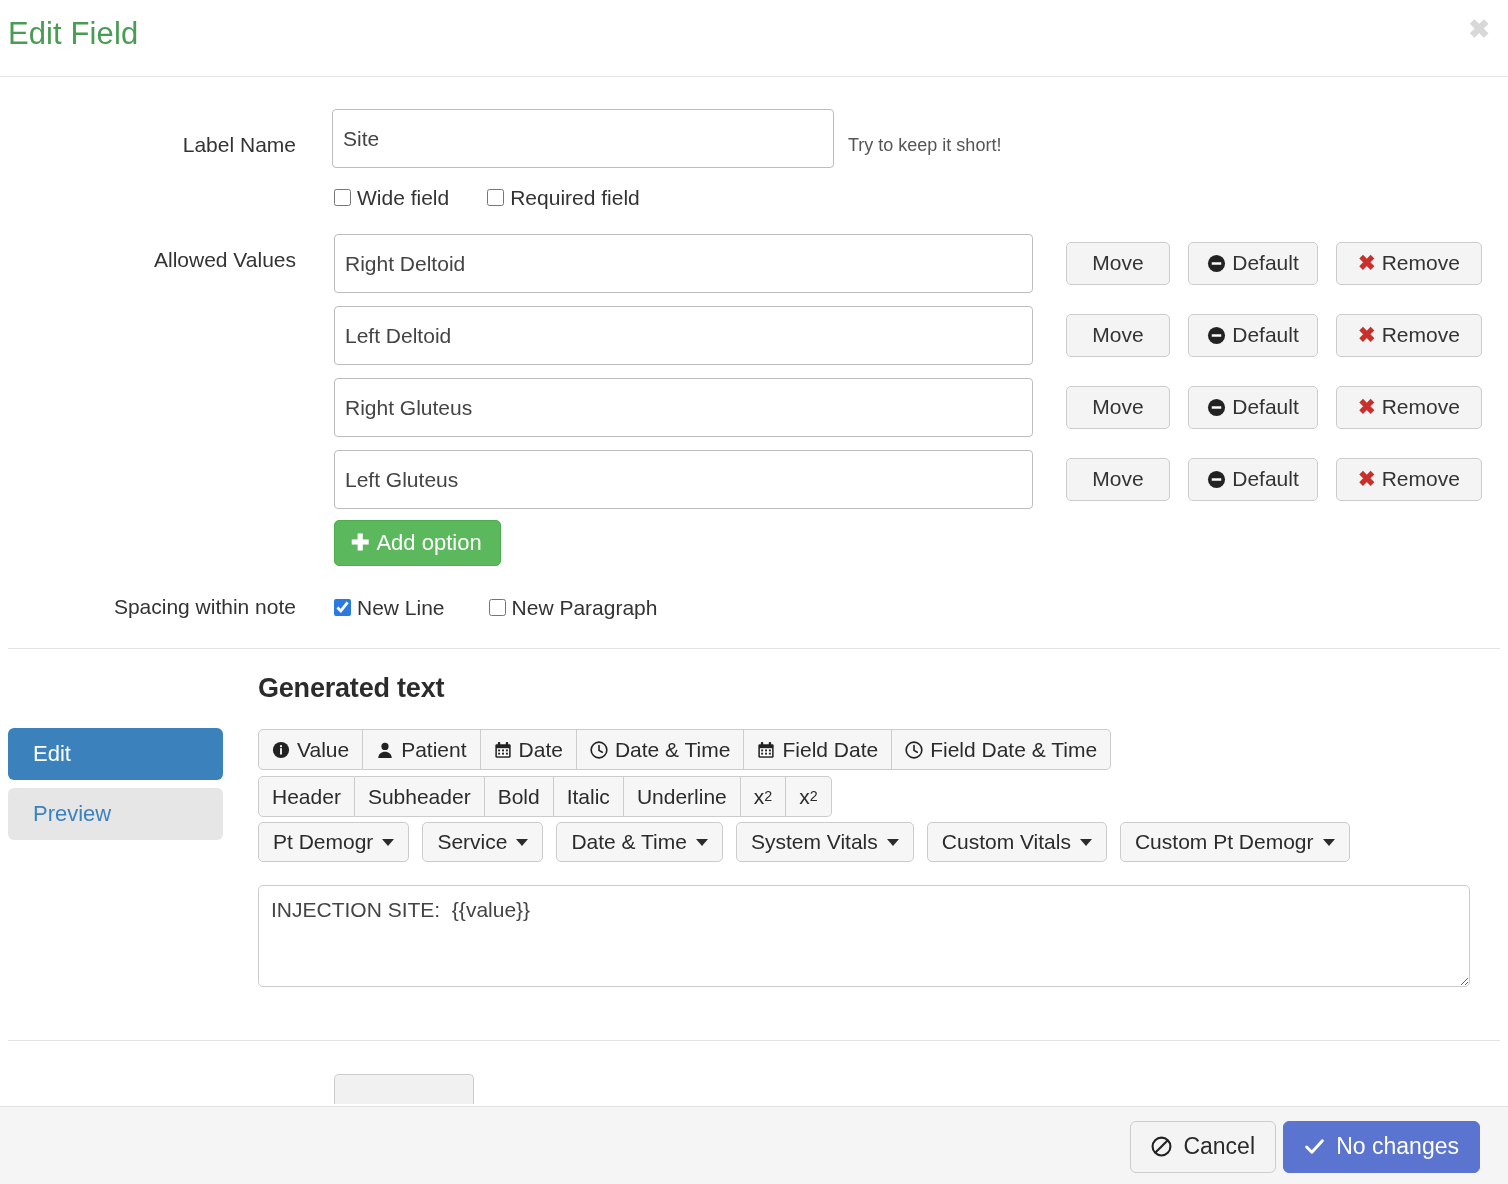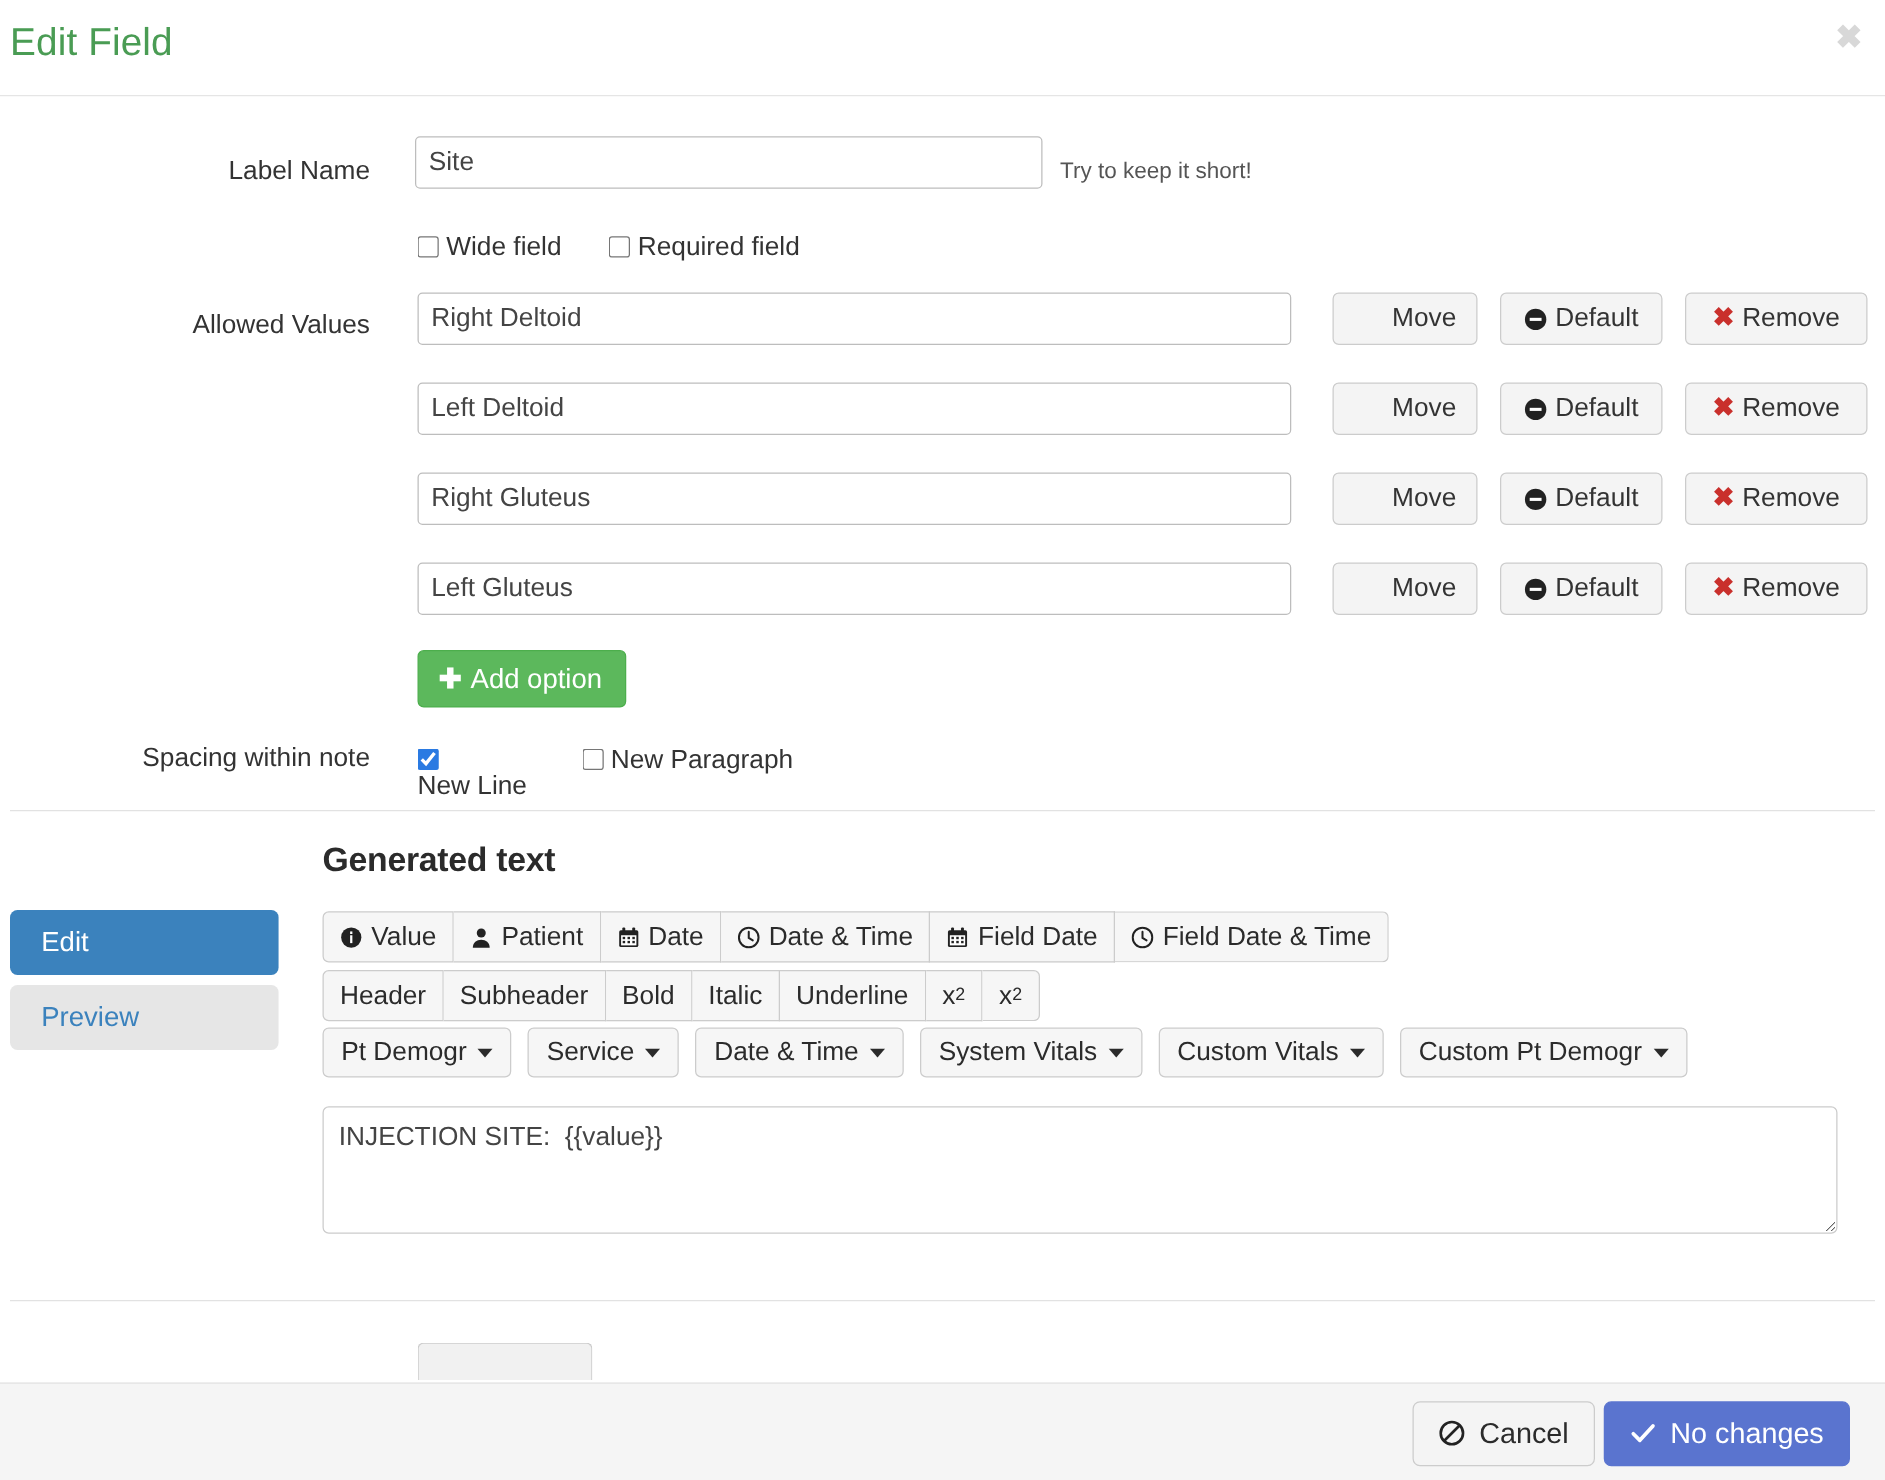--- a/index.html
+++ b/index.html
@@ -68,21 +68,21 @@
 
   .txt-input {
     font-family: "Liberation Sans", sans-serif;
     font-size: 21px;
     color: #444;
     border: 1px solid #bdbdbd;
     border-radius: 4px;
     padding: 6px 10px;
     background: #fff;
     outline: none;
-    height: 42px;
+    height: 59px;
   }
   .hint {
     font-size: 18px;
     color: #555;
     margin-left: 14px;
     margin-top: 13px;
     white-space: nowrap;
   }
 
   .chk-line {
@@ -117,21 +117,21 @@
     font-size: 21px;
     border-radius: 5px;
     border: 1px solid #ccc;
     background: #f4f4f4;
     color: #333;
     padding: 7px 16px;
     cursor: pointer;
     line-height: 1.25;
     white-space: nowrap;
   }
-  .btn-move { width: 116px; text-align: right; }
+  .btn-move { width: 104px; text-align: center; }
   .btn-default { width: 130px; text-align: center; }
   .btn-remove { width: 146px; text-align: center; }
   .ic { display: inline-block; vertical-align: -2px; margin-right: 6px; }
   .ic-x { color: #c9302c; font-weight: bold; }
 
   .btn-add {
     position: absolute;
     background: #5cb85c;
     border: 1px solid #4cae4c;
     color: #fff;
@@ -366,21 +366,21 @@
         <span>Remove</span>
       </button>
     </div>
 
     <button class="btn-add" style="left:334px; top:443px;">
       <span class="plus">✚</span><span>Add option</span>
     </button>
 
     <div class="form-label" style="position:absolute; left:0; top:517px; width:296px;">Spacing within note</div>
     <div class="chk-line" style="left:334px; top:518px;">
-      <label class="chk-wrap" style="margin-right:44px;flex-direction:column;">
+      <label class="chk-wrap" style="margin-right:44px;">
         <input type="checkbox" checked="" style="">
         <span class="chk-label">New Line</span>
       </label>
       <label class="chk-wrap">
         <input type="checkbox" style="">
         <span class="chk-label">New Paragraph</span>
       </label>
     </div>
 
     <div class="divider" style="top:571px;"></div>

